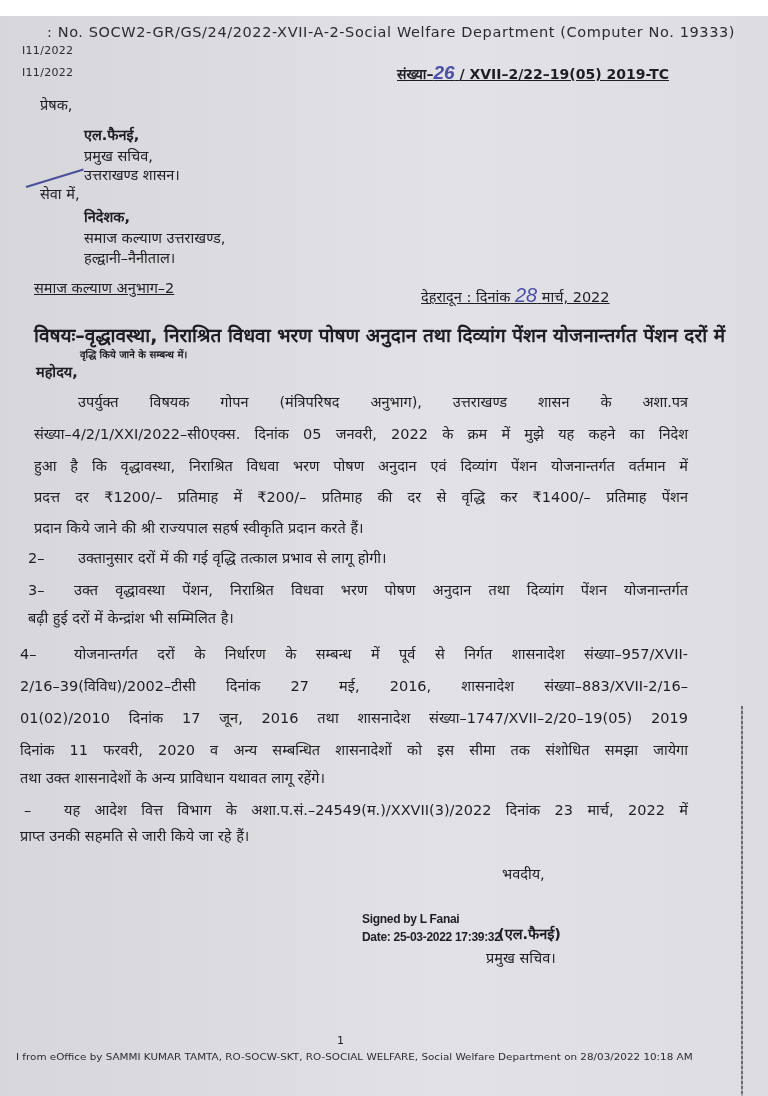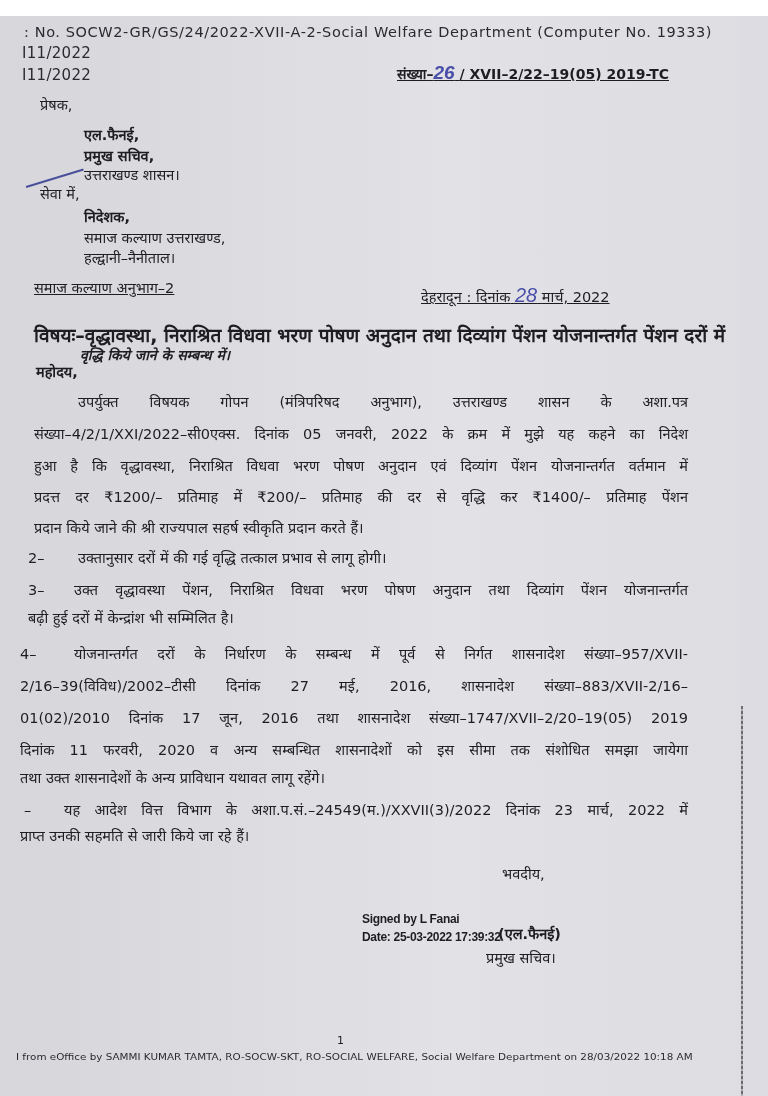--- a/index.html
+++ b/index.html
@@ -21,22 +21,22 @@
     .right-edge {
       position: absolute; left: 742px; top: 0; width: 26px; height: 1080px;
       background: #dcdce2;
     }
     .fold-line {
       position: absolute; left: 741px; top: 690px; width: 2px; height: 390px;
       background: repeating-linear-gradient(180deg, #6c6c6c 0 3px, #b0b0b0 3px 5px);
     }
     .t { position: absolute; white-space: nowrap; }
     .mono { font-family: "DejaVu Sans", sans-serif; letter-spacing: 0.3px; }
-    .hdr { font-size: 15px; color: #2a2a30; }
-    .hdr-small { font-size: 15px; color: #2a2a30; }
+    .hdr { font-size: 15px; color: #2a2a30; margin-left: 23px; }
+    .hdr-small { font-size: 11px; color: #2a2a30; }
     .body-text { font-size: 14.5px; line-height: 20px; }
     .bold { font-weight: bold; }
     .u { text-decoration: underline; }
     .hand { color: #4a4fa8; font-family: Liberation Sans, sans-serif; font-style: italic; font-size: 20px; }
     .just { text-align: justify; text-align-last: justify; }
     .strike {
       position: absolute; left: 26px; top: 186px; width: 60px; height: 1.5px;
       background: #4a4f9a; transform: rotate(-17deg); transform-origin: left center;
     }
     .footer { font-size: 8.5px; color: #2a2a30; }
@@ -55,38 +55,38 @@
 <div class="t mono hdr-small" style="left:22px; top:44px;">I11/2022</div>
 <div class="t mono hdr-small" style="left:22px; top:66px;">I11/2022</div>
 
 <div class="t u" style="left:397px; top:62px; font-size:14px; font-weight:bold;">
   <span>संख्या–</span><span class="hand" style="font-size:19px;">26</span>
   <span>/ XVII–2/22–19(05) 2019-TC</span>
 </div>
 
 <div class="t body-text" style="left:40px; top:95px;">प्रेषक,</div>
 <div class="t body-text bold" style="left:84px; top:125px;text-align:center;">एल.फैनई,</div>
-<div class="t body-text" style="left:84px; top:146px;font-weight:bold;">प्रमुख सचिव,</div>
+<div class="t body-text" style="left:84px; top:146px;">प्रमुख सचिव,</div>
 <div class="t body-text" style="left:84px; top:165px;">उत्तराखण्ड शासन।</div>
 
 <div class="strike"></div>
 <div class="t body-text" style="left:40px; top:184px;">सेवा में,</div>
 <div class="t body-text bold" style="left:84px; top:207px;">निदेशक,</div>
 <div class="t body-text" style="left:84px; top:228px;">समाज कल्याण उत्तराखण्ड,</div>
 <div class="t body-text" style="left:84px; top:248px;">हल्द्वानी–नैनीताल।</div>
 
 <div class="t body-text u" style="left:34px; top:278px;">समाज कल्याण अनुभाग–2</div>
 <div class="t body-text u" style="left:421px; top:285px;">
   <span>देहरादून : दिनांक</span>
   <span class="hand">28</span>
   <span>मार्च, 2022</span>
 </div>
 
 <div class="t body-text bold" style="left:34px; top:325px; font-size:19px;">विषयः–वृद्धावस्था, निराश्रित विधवा भरण पोषण अनुदान तथा दिव्यांग पेंशन योजनान्तर्गत पेंशन दरों में</div>
-<div class="t body-text bold" style="left:80px; top:345px; font-size:14px;font-style:italic;">वृद्धि किये जाने के सम्बन्ध में।</div>
+<div class="t body-text bold" style="left:80px; top:345px; font-size:10px;">वृद्धि किये जाने के सम्बन्ध में।</div>
 <div class="t body-text bold" style="left:36px; top:362px;">महोदय,</div>
 
 <div class="t body-text just" style="left:78px; top:392px; width:610px;">उपर्युक्त विषयक गोपन (मंत्रिपरिषद अनुभाग), उत्तराखण्ड शासन के अशा.पत्र</div>
 <div class="t body-text just" style="left:34px; top:424px; width:654px;">संख्या–4/2/1/XXI/2022–सी0एक्स. दिनांक 05 जनवरी, 2022 के क्रम में मुझे यह कहने का निदेश</div>
 <div class="t body-text just" style="left:34px; top:456px; width:654px;">हुआ है कि वृद्धावस्था, निराश्रित विधवा भरण पोषण अनुदान एवं दिव्यांग पेंशन योजनान्तर्गत वर्तमान में</div>
 <div class="t body-text just" style="left:34px; top:487px; width:654px;">प्रदत्त दर ₹1200/– प्रतिमाह में ₹200/– प्रतिमाह की दर से वृद्धि कर ₹1400/– प्रतिमाह पेंशन</div>
 <div class="t body-text" style="left:34px; top:518px;text-align:right;">प्रदान किये जाने की श्री राज्यपाल सहर्ष स्वीकृति प्रदान करते हैं।</div>
 
 <div class="t body-text" style="left:28px; top:548px;">2–</div>
 <div class="t body-text" style="left:78px; top:548px;">उक्तानुसार दरों में की गई वृद्धि तत्काल प्रभाव से लागू होगी।</div>

